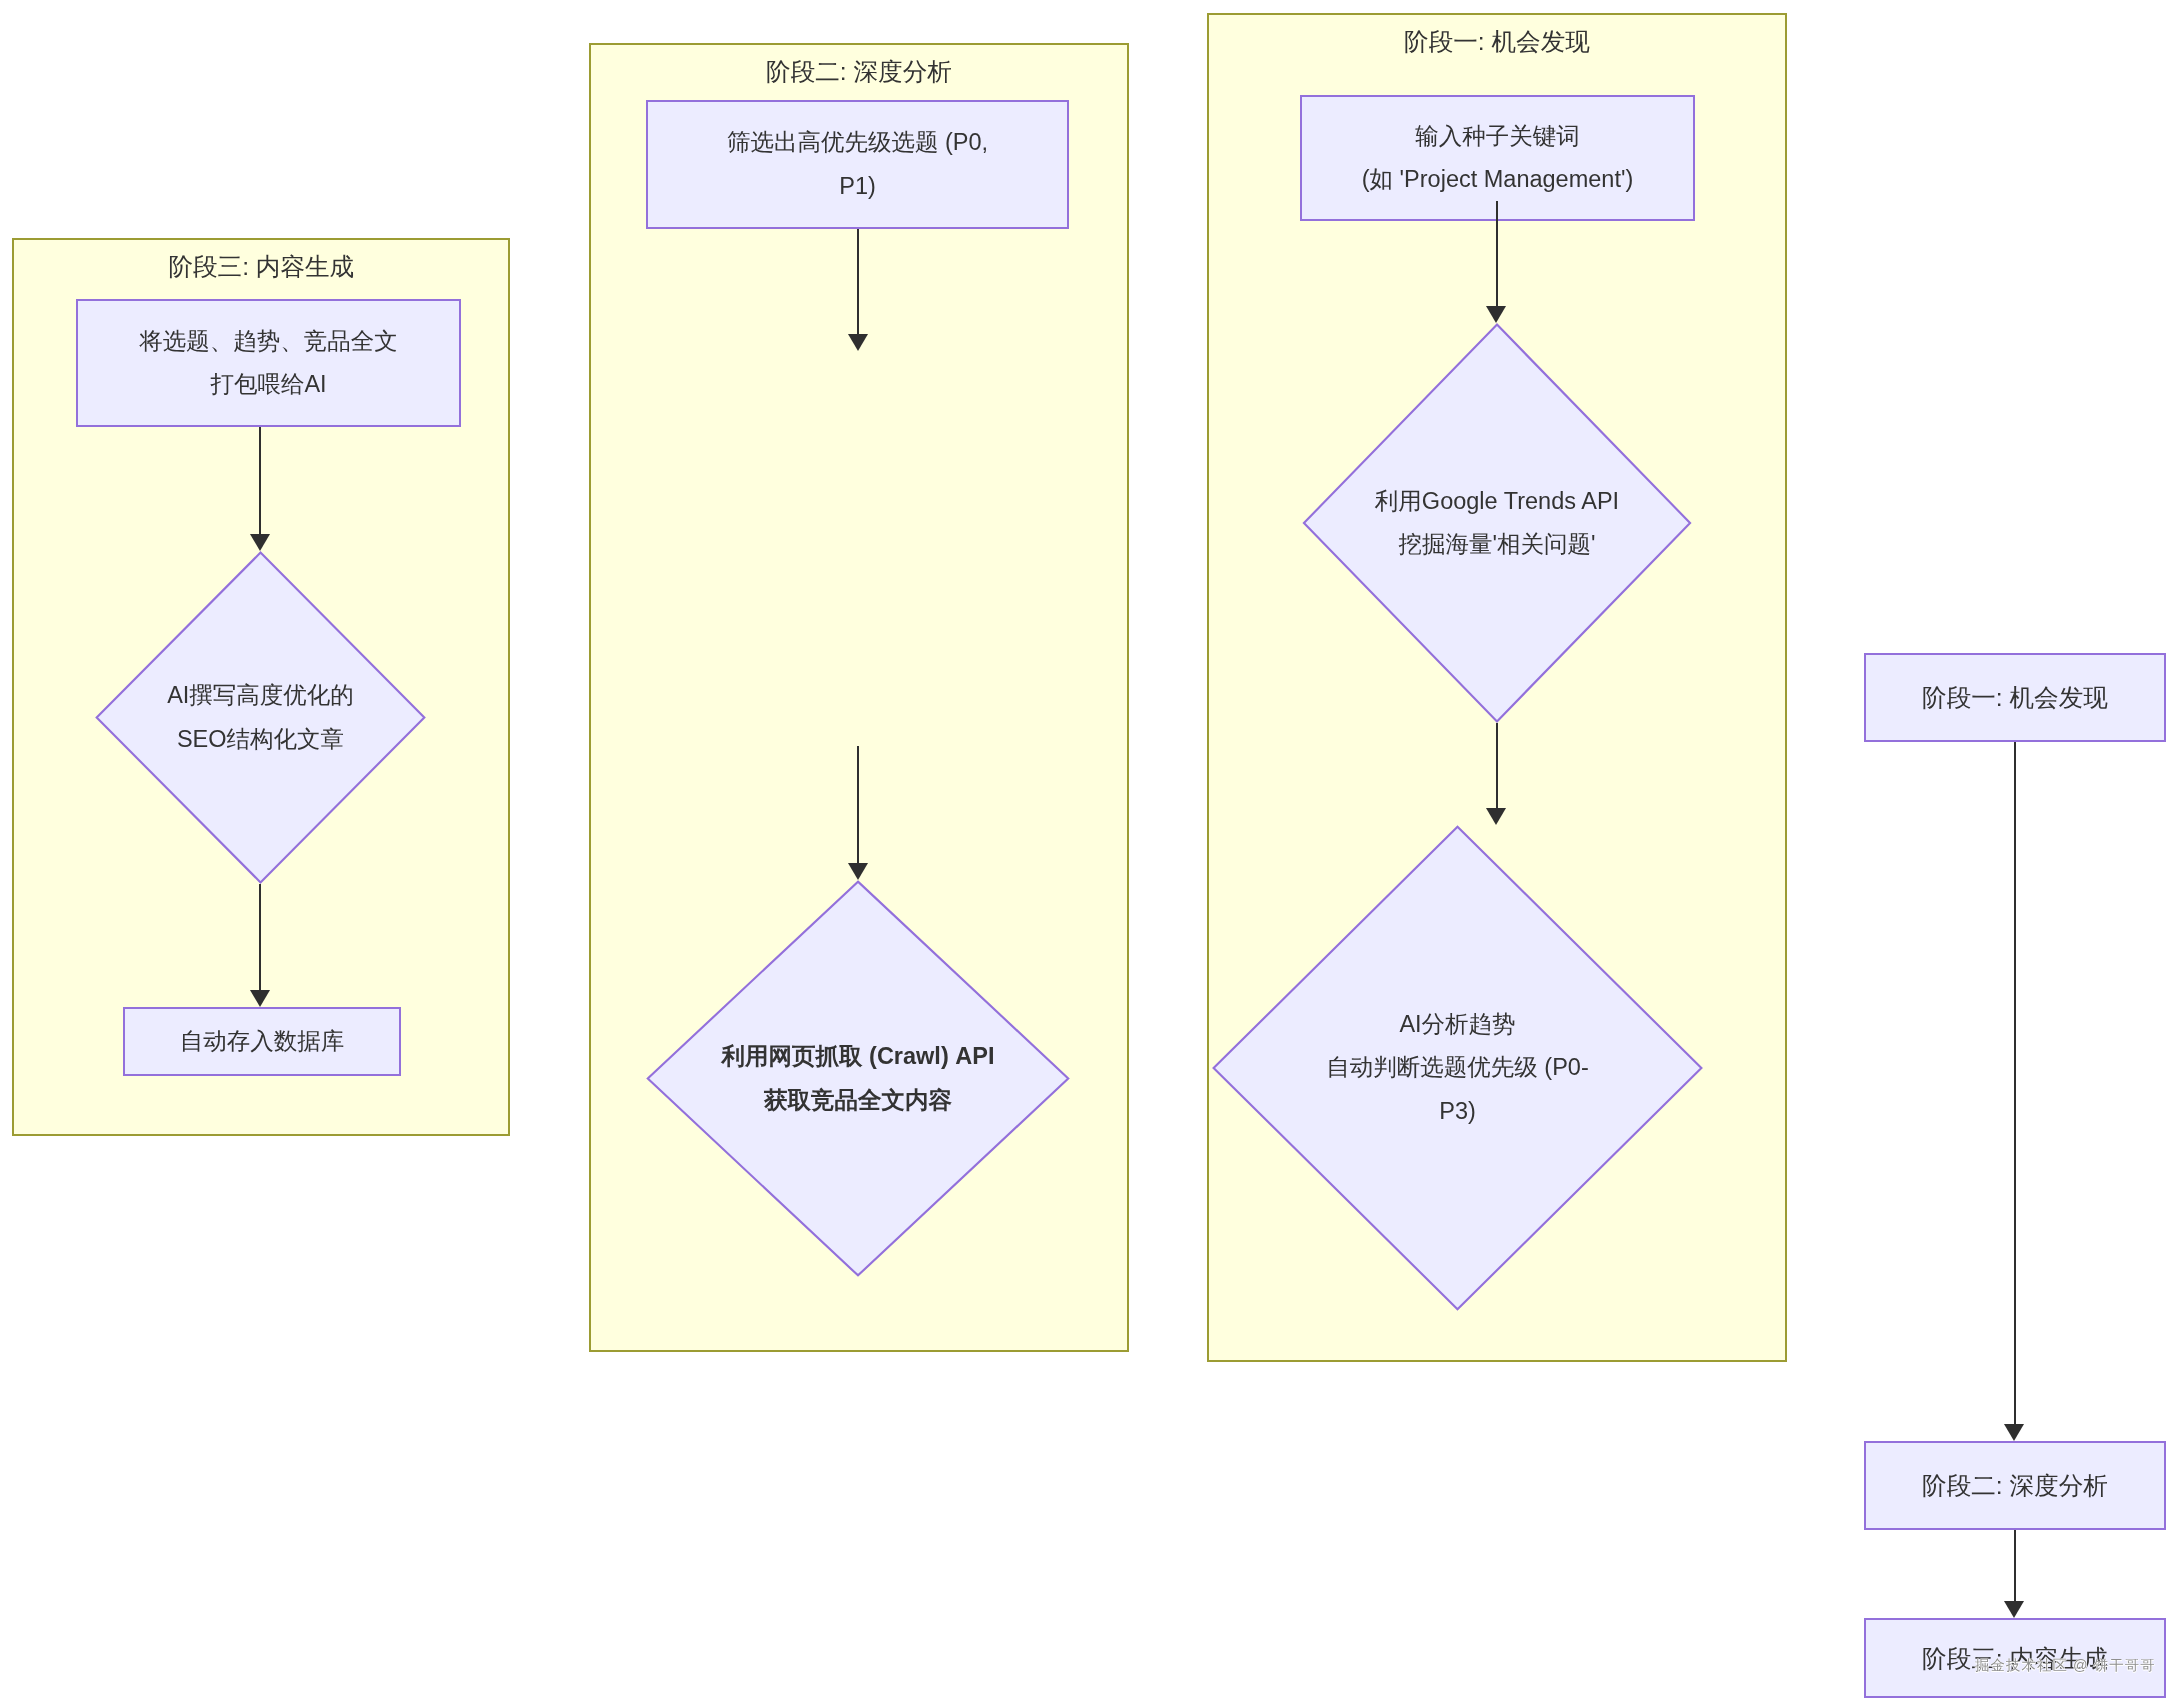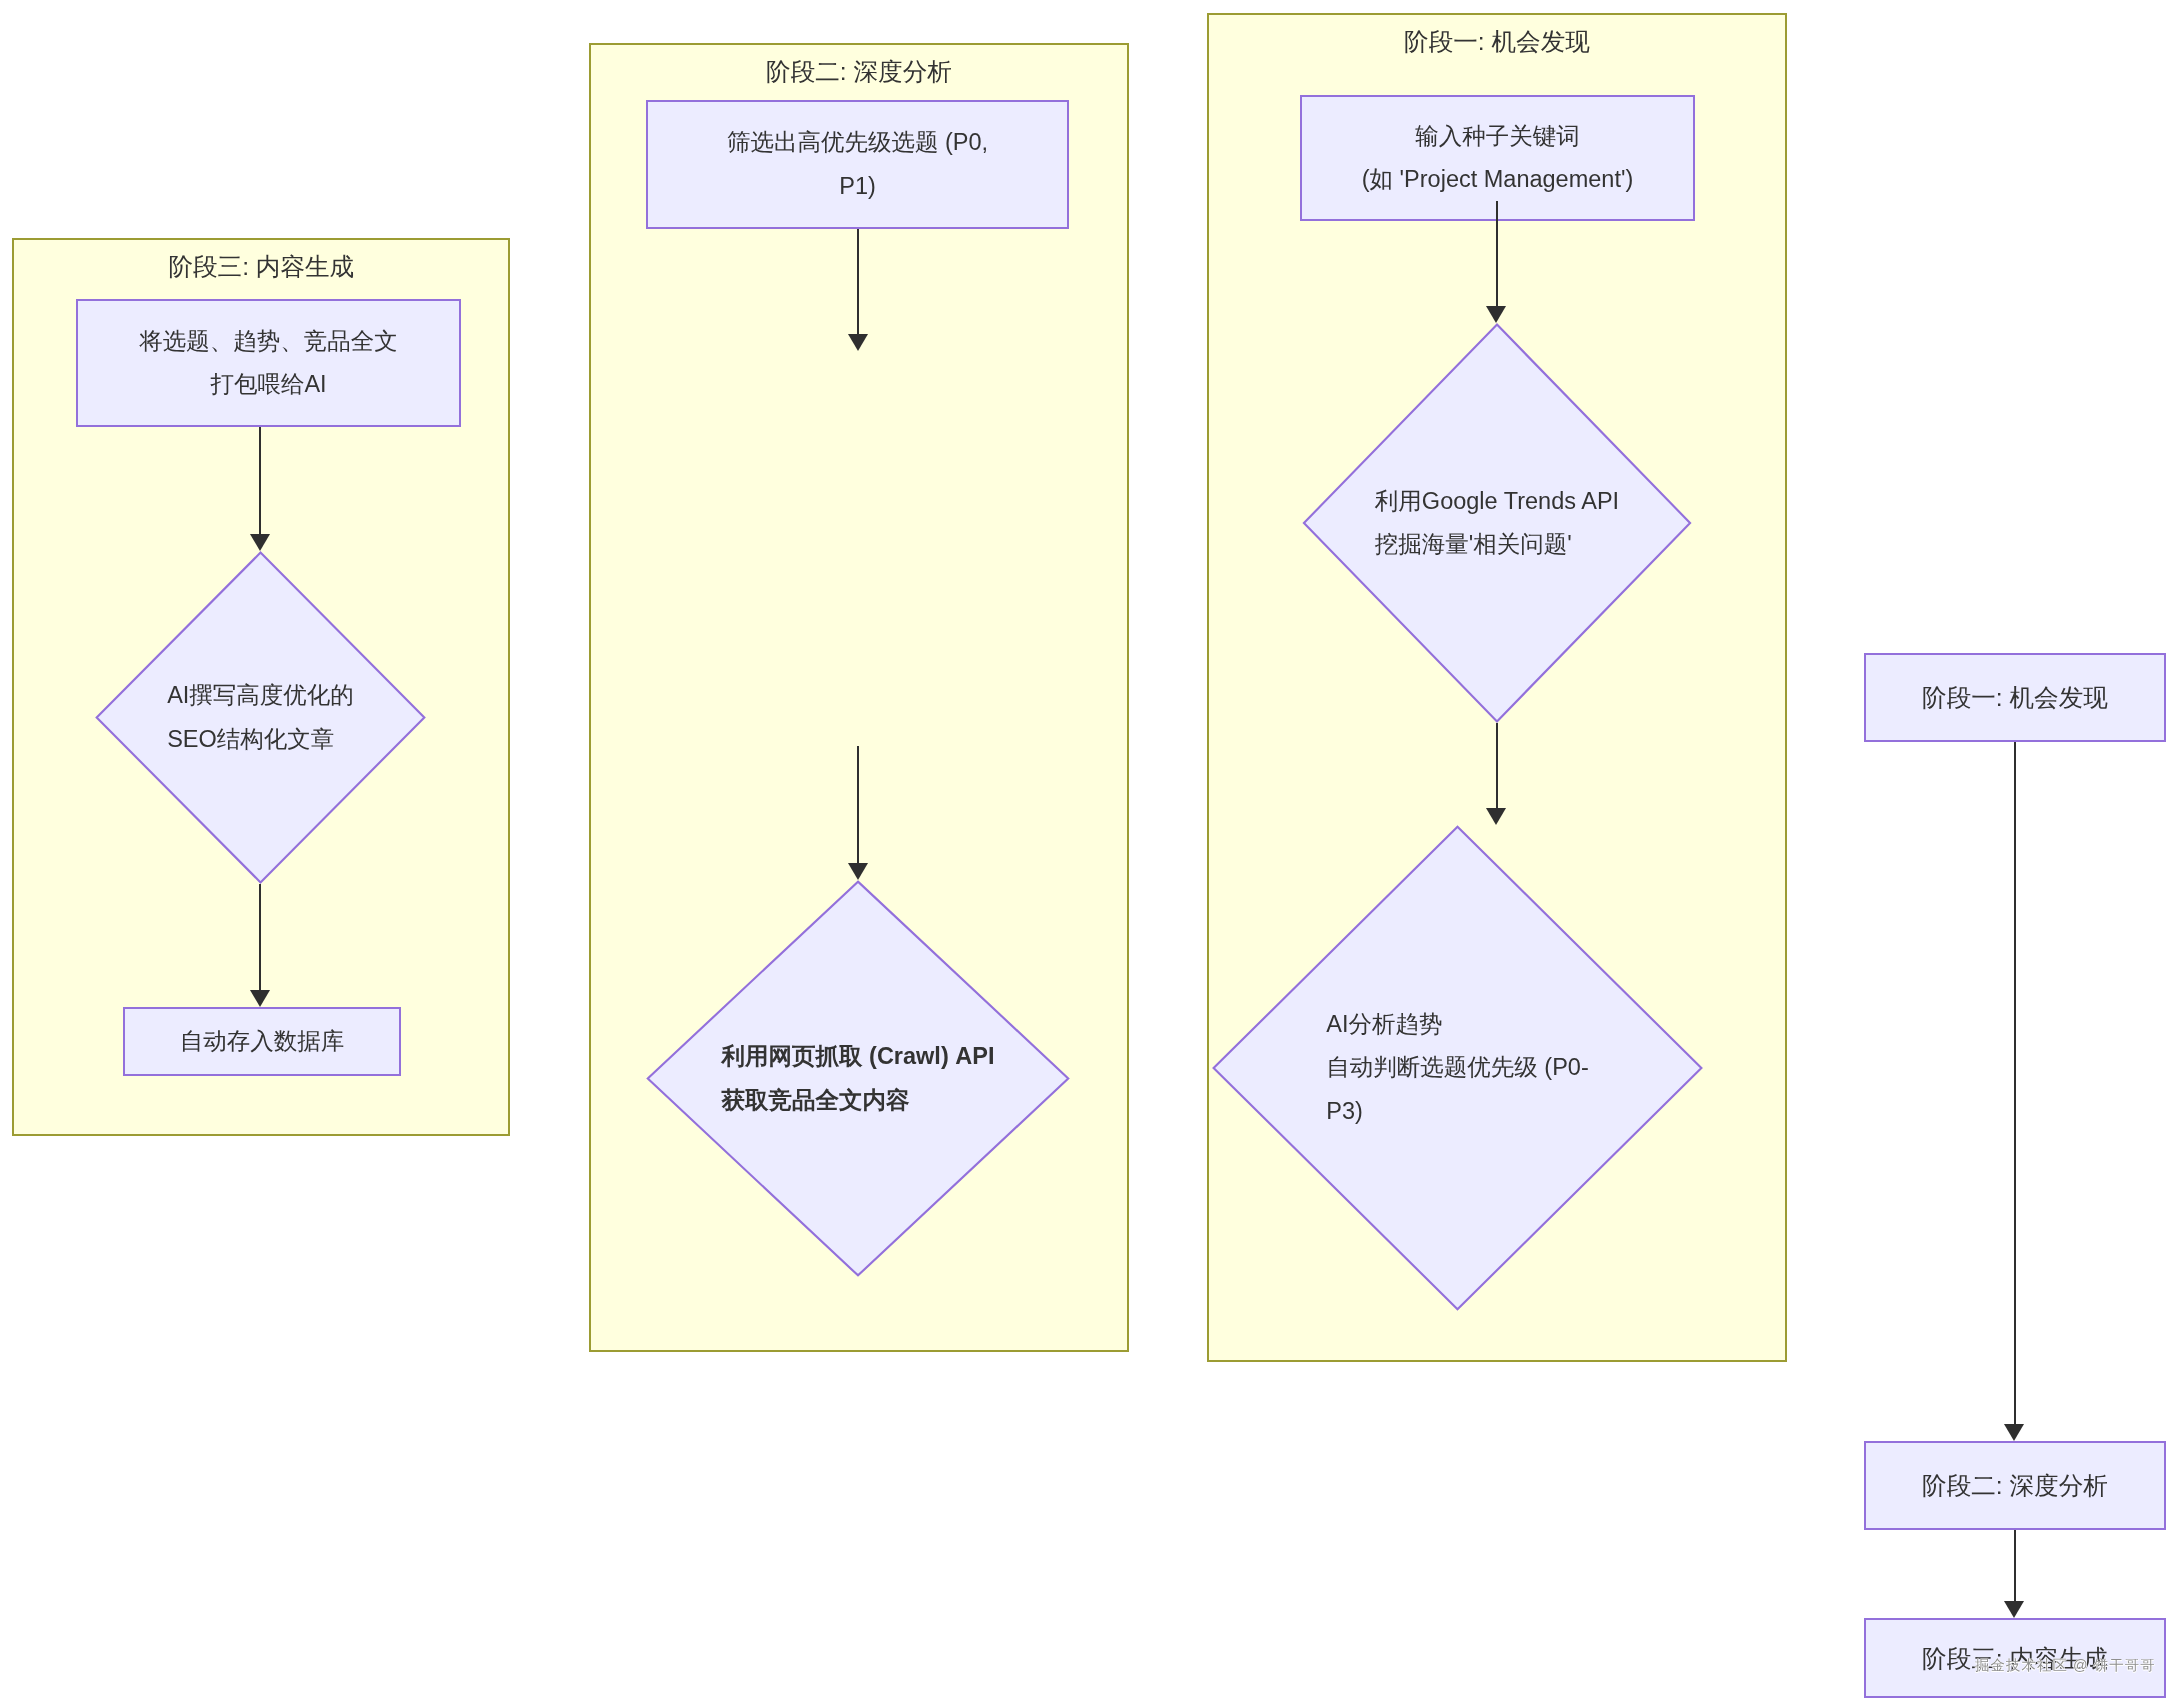--- a/index.html
+++ b/index.html
@@ -10,21 +10,21 @@
   .stage-container{position:absolute;background:#ffffde;border:2.1px solid #9c9c33;box-sizing:border-box;}
   .stage-title{width:100%;text-align:center;padding-top:9.6px;font-size:24.6px;color:#333333;}
 
   .node{position:absolute;background:#ececff;border:2.1px solid #9370db;box-sizing:border-box;
         display:flex;align-items:center;justify-content:center;text-align:center;
         font-size:23.5px;line-height:1.85;color:#333333;white-space:pre-line;}
 
   .diamond{position:absolute;}
   .diamond svg{position:absolute;left:0;top:0;}
   .diamond-label{position:absolute;left:0;top:0;right:0;bottom:0;display:flex;align-items:center;
-        justify-content:center;font-size:23.5px;line-height:1.85;
+        justify-content:center;text-align:center;font-size:23.5px;line-height:1.85;
         color:#333333;white-space:pre-line;}
 
   .vline{position:absolute;width:2.1px;background:#2f2f2f;}
   .arrowhead{position:absolute;width:0;height:0;
         border-left:10.7px solid transparent;border-right:10.7px solid transparent;
         border-top:17px solid #2f2f2f;}
 
   .summary-node{position:absolute;background:#ececff;border:2.1px solid #9370db;box-sizing:border-box;
         display:flex;align-items:center;justify-content:center;text-align:center;
         font-size:24.6px;color:#333333;}

